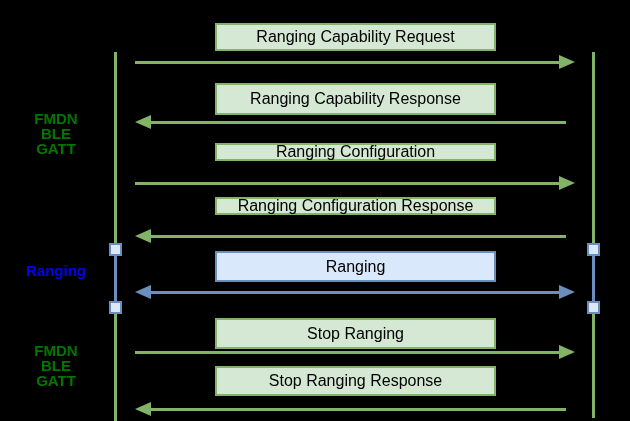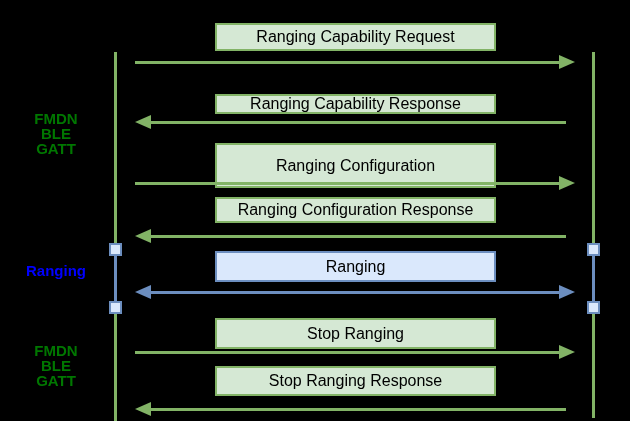--- a/index.html
+++ b/index.html
@@ -64,33 +64,33 @@
   <div class="act-line" style="left:592px;top:250px;height:58px"></div>
   <div class="act-sq" style="left:587px;top:243px"></div>
   <div class="act-sq" style="left:587px;top:301px"></div>
 
   <div class="msg-box green" style="top:23px;height:28px">
     <span>Ranging Capability Request</span>
   </div>
   <div class="hline green" style="left:135px;top:61px;width:424px"></div>
   <div class="tri tri-right green" style="left:559px;top:55px"></div>
 
-  <div class="msg-box green" style="top:94px;height:20px">
+  <div class="msg-box green" style="top:83px;height:32px">
     <span>Ranging Capability Response</span>
   </div>
   <div class="tri tri-left green" style="left:135px;top:115px"></div>
   <div class="hline green" style="left:151px;top:121px;width:415px"></div>
 
-  <div class="msg-box green" style="top:143px;height:45px">
+  <div class="msg-box green" style="top:143px;height:18px">
     <span>Ranging Configuration</span>
   </div>
   <div class="hline green" style="left:135px;top:182px;width:424px"></div>
   <div class="tri tri-right green" style="left:559px;top:176px"></div>
 
-  <div class="msg-box green" style="top:197px;height:26px">
+  <div class="msg-box green" style="top:197px;height:18px">
     <span>Ranging Configuration Response</span>
   </div>
   <div class="tri tri-left green" style="left:135px;top:229px"></div>
   <div class="hline green" style="left:151px;top:235px;width:415px"></div>
 
   <div class="msg-box blue" style="top:251px;height:31px">
     <span>Ranging</span>
   </div>
   <div class="tri tri-left blue" style="left:135px;top:285px"></div>
   <div class="hline blue" style="left:151px;top:291px;width:408px"></div>

